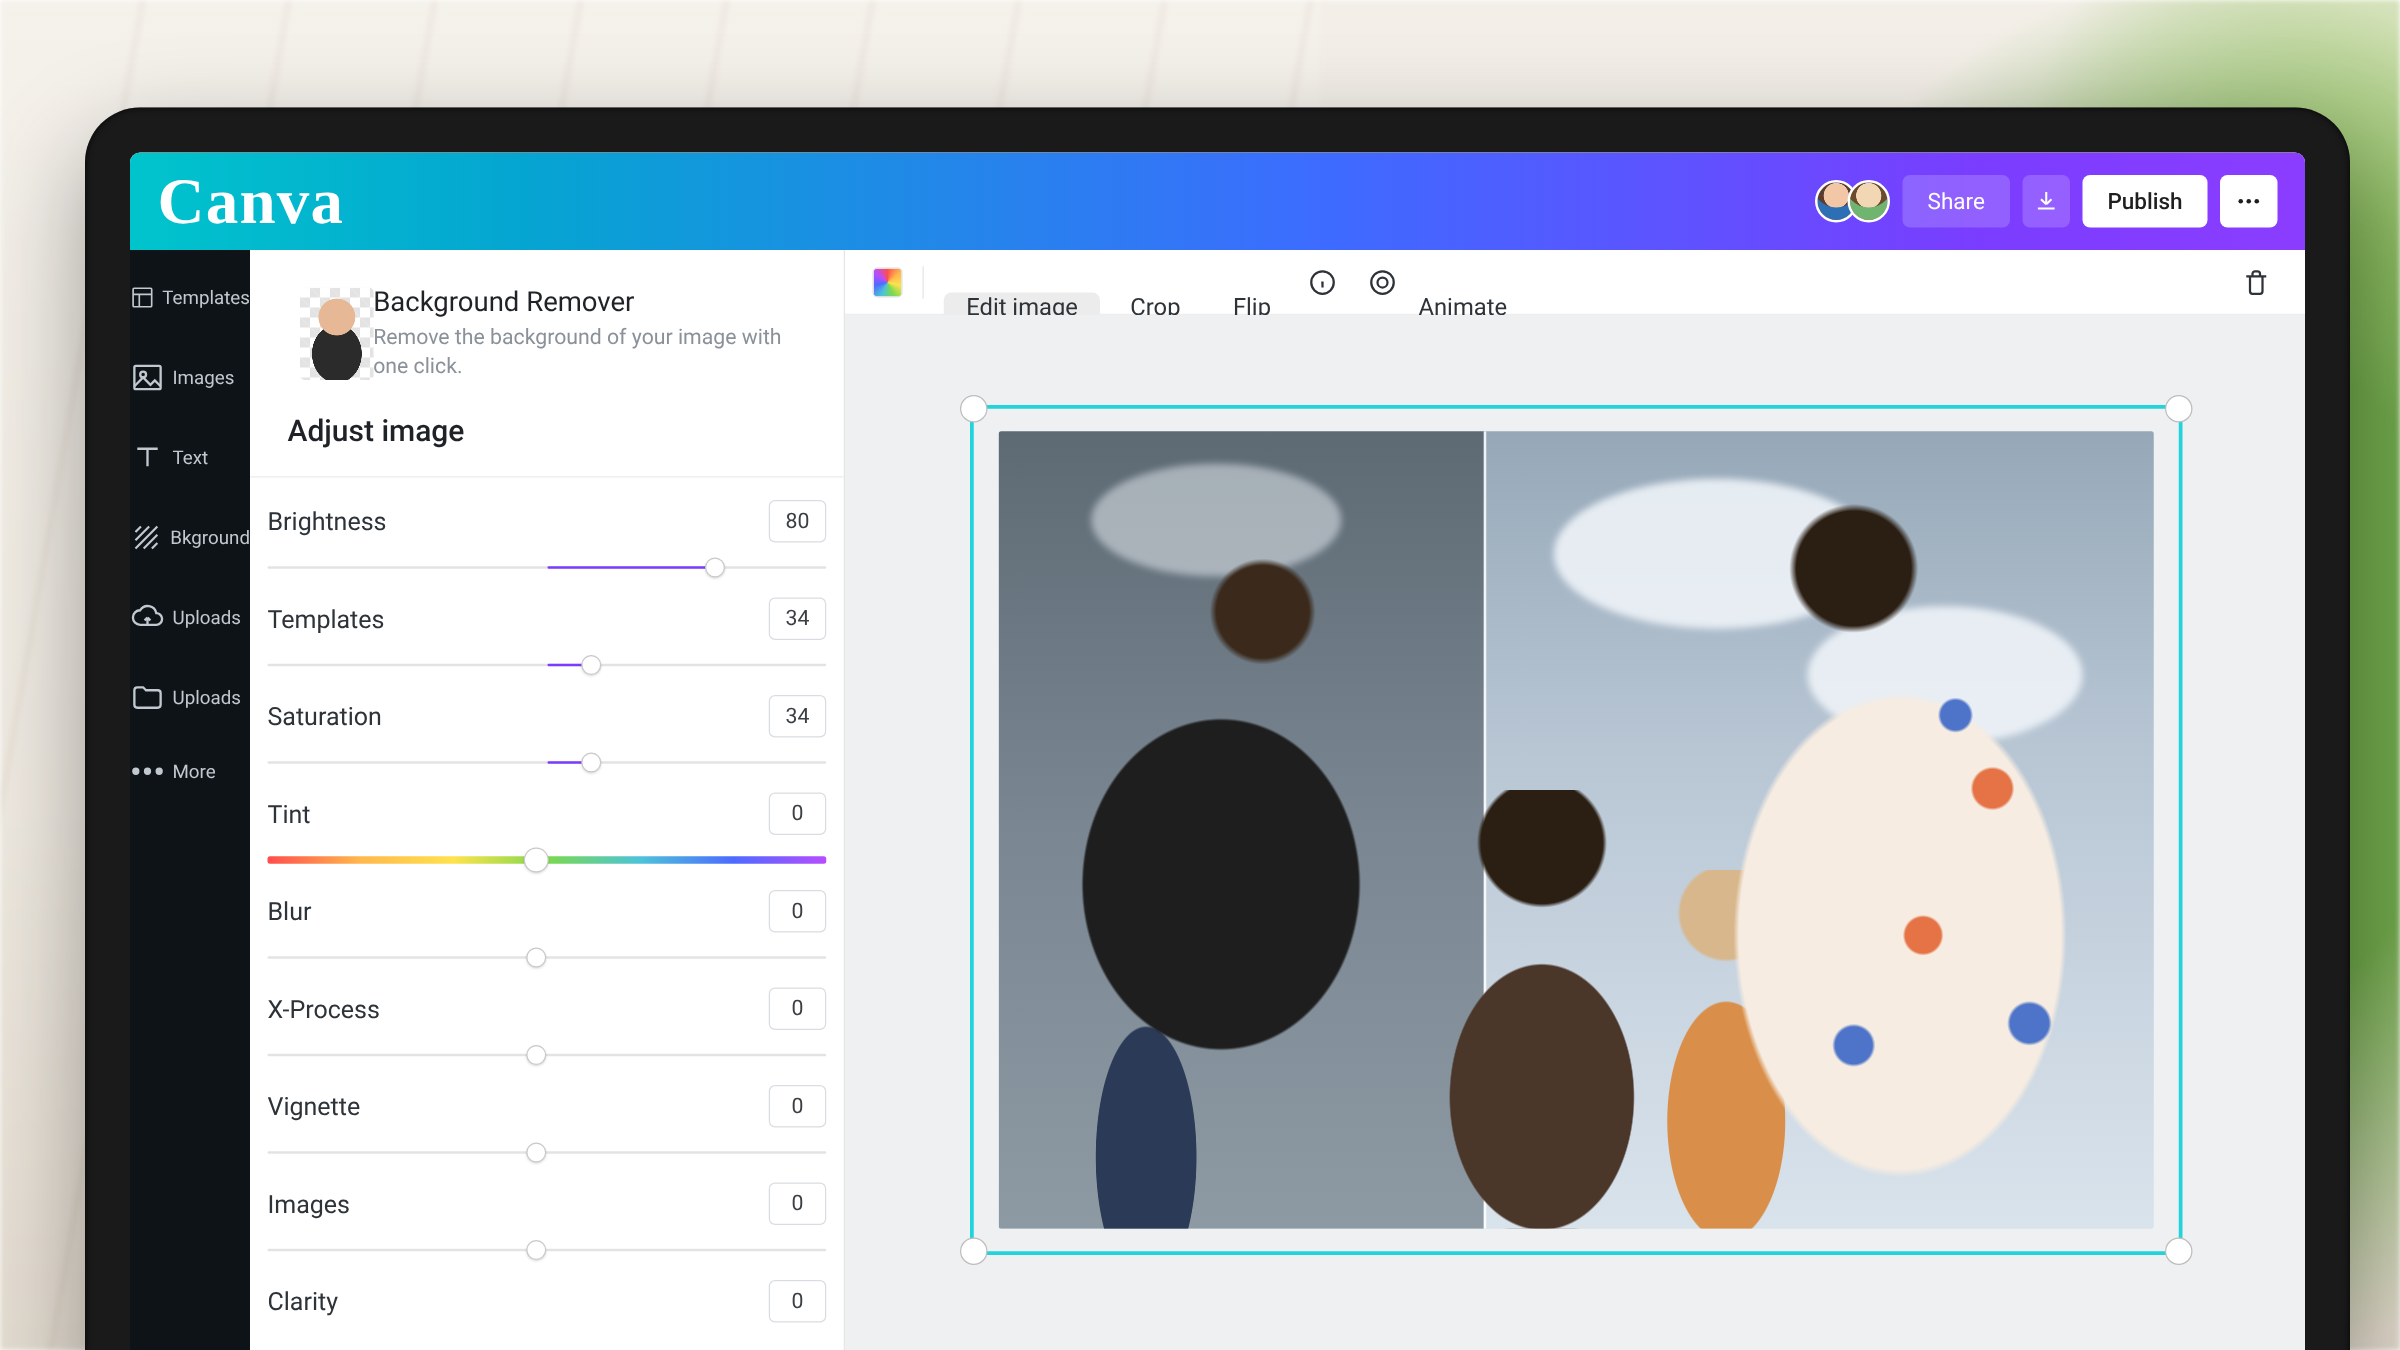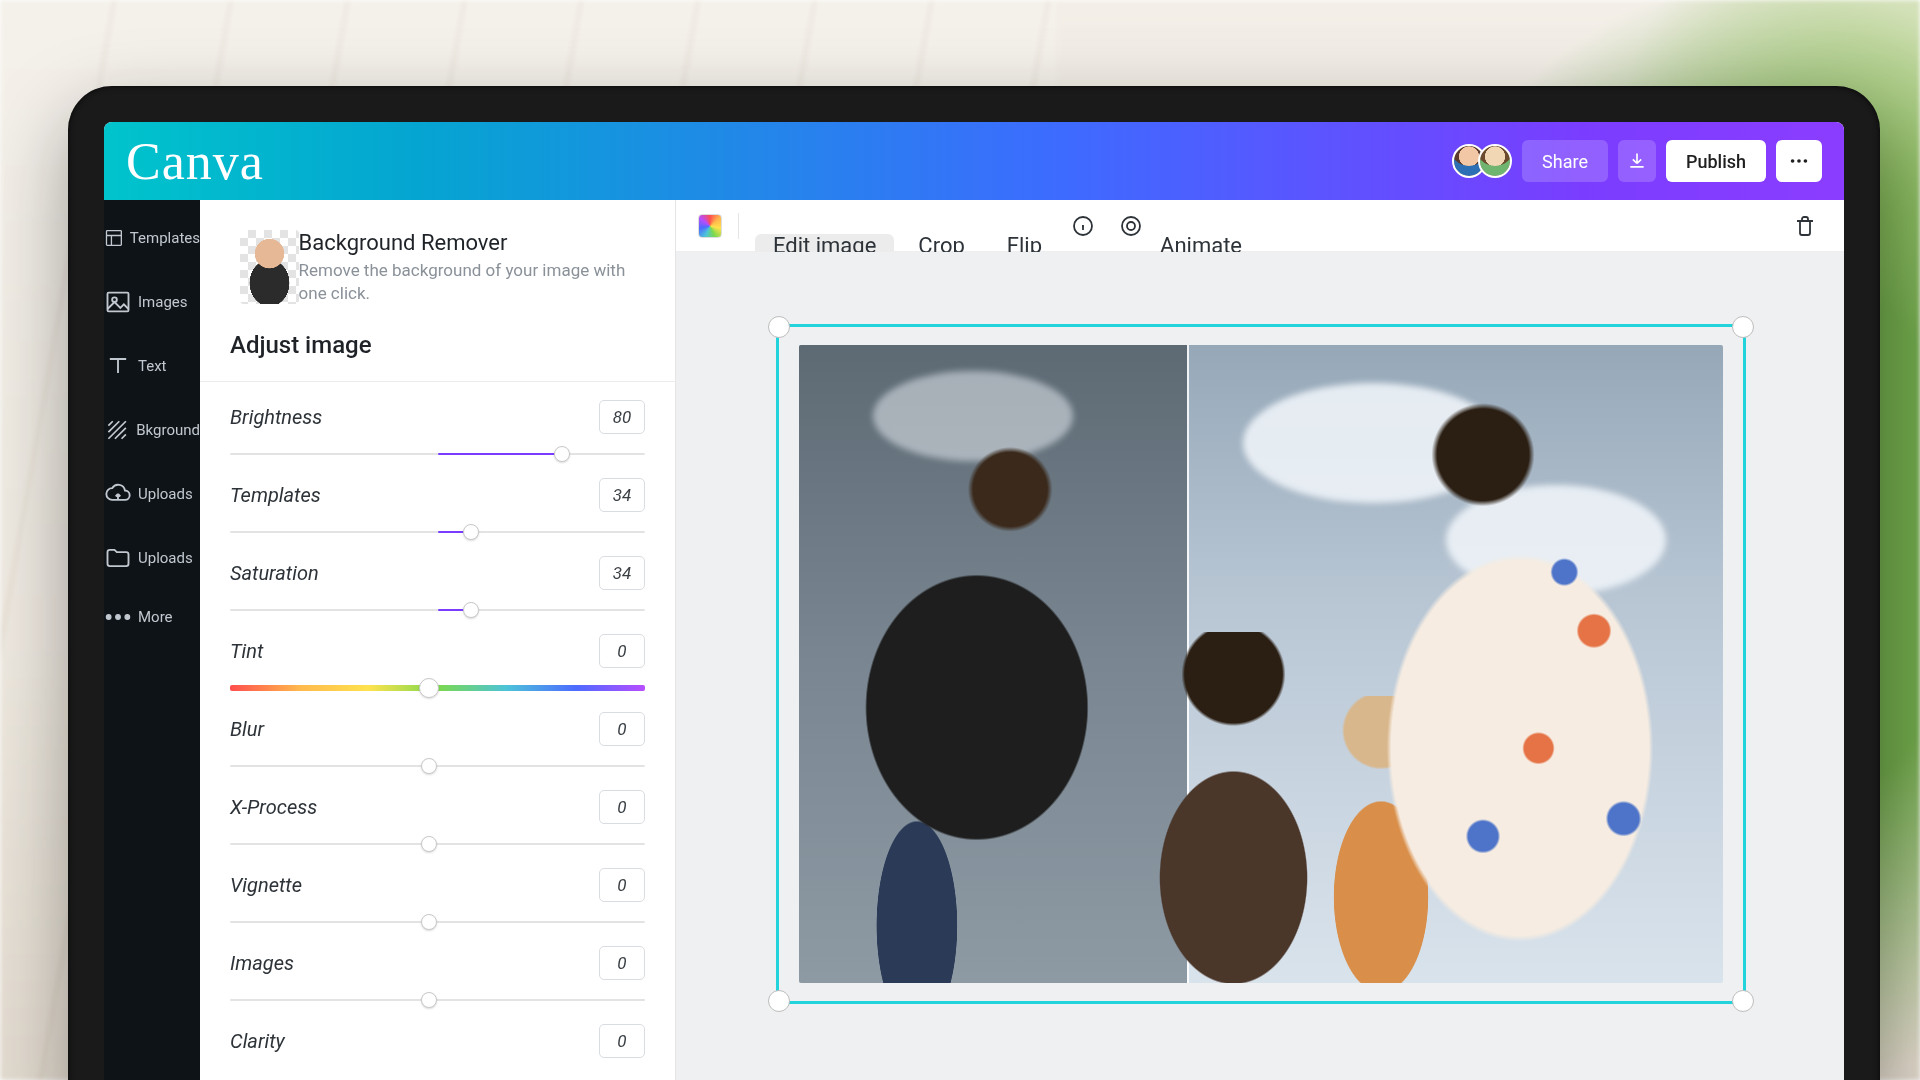--- a/index.html
+++ b/index.html
@@ -33,21 +33,21 @@
     background: #fff; border-radius: 8px 8px 0 0; overflow: hidden;
   }
 
   
   .topbar {
     height: 78px; width: 100%;
     background: linear-gradient(90deg, #00c4cc 0%, #05a5d1 18%, #3d6bff 55%, #7a3dff 85%, #8b3dff 100%);
     display: flex; align-items: center; padding: 0 22px;
     color: #fff;
   }
-  .brand { font-family: "Brush Script MT", cursive; font-size: 52px; font-weight: 400; letter-spacing: 1px; }
+  .brand { font-family: "Brush Script MT", cursive; font-size: 52px; font-weight: 700; letter-spacing: 1px; }
   .topbar-spacer { flex: 1; }
   .avatars { display:flex; }
   .avatar { width: 34px; height: 34px; border-radius: 50%; border: 2px solid #fff; margin-left: -8px; background:#ccc; position:relative; overflow:hidden;}
   .avatar:first-child { margin-left:0; background: radial-gradient(circle at 50% 35%, #f2c7a5 0 40%, #5a3b2e 42% 100%); box-shadow: inset 0 -14px 0 -4px #2d6fb4;}
   .avatar:last-child { background: radial-gradient(circle at 50% 35%, #f2d7b5 0 40%, #6b4a2e 42% 100%); box-shadow: inset 0 -14px 0 -4px #6fb46f;}
   .tb-btn { height: 42px; display:flex; align-items:center; justify-content:center; border-radius: 6px; margin-left: 10px; font-size: 18px; cursor:pointer; }
   .tb-share { background: rgba(255,255,255,.18); color:#fff; padding: 0 20px; }
   .tb-download { background: rgba(255,255,255,.18); color:#fff; width: 38px; }
   .tb-publish { background:#fff; color:#1f1f1f; padding:0 20px; font-weight:500;}
   .tb-more { background:#fff; color:#1f1f1f; width:46px; }
@@ -72,38 +72,38 @@
   .bg-thumb::after{ content:""; position:absolute; left:6px; right:6px; top:4px; bottom:0;
     background: radial-gradient(circle at 50% 28%, #e7b896 0 26%, transparent 27%),
                 radial-gradient(ellipse 70% 55% at 50% 70%, #2b2b2b 0 60%, transparent 61%);
     border-radius:4px 4px 0 0;
   }
   .bg-title { font-size:22px; color:#1f2328; margin-bottom:4px;}
   .bg-sub { font-size:17px; color:#8a9199; line-height:1.35;}
   .adjust-h { font-size:24px; color:#1f2328; padding: 4px 30px 22px; font-weight:500;}
   .divider { height:1px; background:#ececec; }
 
-  .sliders { padding: 18px 30px 0; overflow-y:auto;font-style:italic;}
+  .sliders { padding: 18px 14px 0; overflow-y:auto;}
   .ctl { margin-bottom: 14px; }
   .ctl-row { display:flex; align-items:center; justify-content:space-between; }
   .ctl-label { font-size:20px; color:#2d3338; }
   .ctl-val { width:46px; height:34px; border:1px solid #d9dde1; border-radius:5px; display:flex; align-items:center; justify-content:center; font-size:17px; color:#3a3f44;}
   .track { position:relative; height:20px; margin-top:10px;}
   .track .bar { position:absolute; left:0; right:0; top:9px; height:2px; background:#e3e3e3; border-radius:2px;}
   .track .fill { position:absolute; top:9px; height:2px; background:#7a3dff; border-radius:2px;}
   .track .knob { position:absolute; top:2px; width:16px; height:16px; background:#fff; border:1px solid #c9c9c9; border-radius:50%; box-shadow:0 1px 2px rgba(0,0,0,.15); transform:translateX(-50%);}
   .track.rainbow .bar { height:6px; top:7px; background: linear-gradient(90deg,#ff4d4d,#ffb84d,#ffe24d,#7bd94d,#4dc3d9,#4d6bff,#b74dff);}
   .track.rainbow .knob { top:0; width:20px; height:20px;}
 
   
   .canvas-wrap { flex:1; background:#fff; display:flex; flex-direction:column;}
   .toolbar2 { height:52px; border-bottom:1px solid #eee; display:flex; align-items:center; padding:0 22px; gap:6px;}
   .color-swatch { width:24px; height:24px; border-radius:4px; background: conic-gradient(#ff4d4d,#ffb84d,#ffe24d,#7bd94d,#4dc3d9,#4d6bff,#b74dff,#ff4d4d); border:1px solid #ddd;}
   .vsep { width:1px; height:26px; background:#e5e5e5; margin:0 10px;}
-  .pill { height:24px; padding:0 18px; border-radius:6px; display:flex; align-items:center; font-size:22px; color:#2d3338; cursor:pointer;margin-top:40px;}
+  .pill { height:24px; padding:0 18px; border-radius:6px; display:flex; align-items:center; font-size:19px; color:#2d3338; cursor:pointer;margin-top:40px;}
   .pill.active { background:#ececec;}
   .tb2-ico { width:34px; height:34px; display:flex; align-items:center; justify-content:center; cursor:pointer; color:#2d3338;}
   .tb2-spacer{flex:1;}
   .stage { flex:1; background:#eef0f2; position:relative;}
   .sel { position:absolute; left:100px; top:72px; width:970px; height:680px; border:3px solid #22d3db;}
   .handle { position:absolute; width:22px; height:22px; background:#fff; border:1px solid #bdbdbd; border-radius:50%;}
   .h-tl{left:-11px;top:-11px;} .h-tr{right:-11px;top:-11px;} .h-bl{left:-11px;bottom:-11px;} .h-br{right:-11px;bottom:-11px;}
   .photo { position:absolute; left:20px; top:18px; right:20px; bottom:18px; overflow:hidden; border-radius:2px; background:linear-gradient(180deg,#96a8b8 0%, #b8c6d4 40%, #d9e3ec 100%);}
   .cloud { position:absolute; background:#eef3f8; border-radius:50%; filter:blur(3px); opacity:.9;}
   .split { position:absolute; top:0; bottom:0; left:42%; width:2px; background:rgba(255,255,255,.85);}

